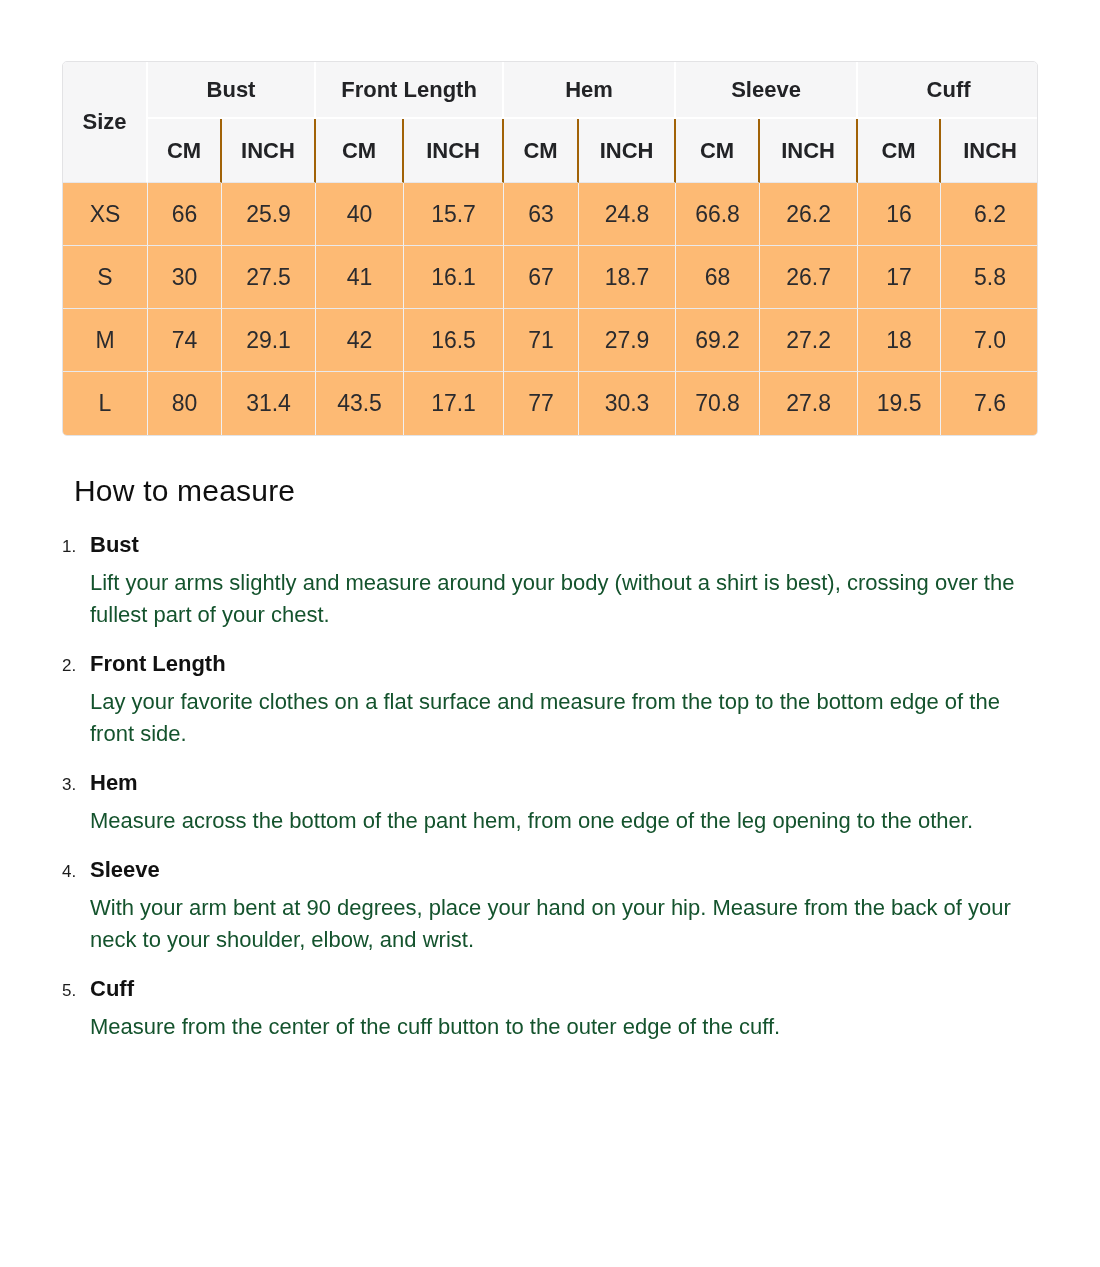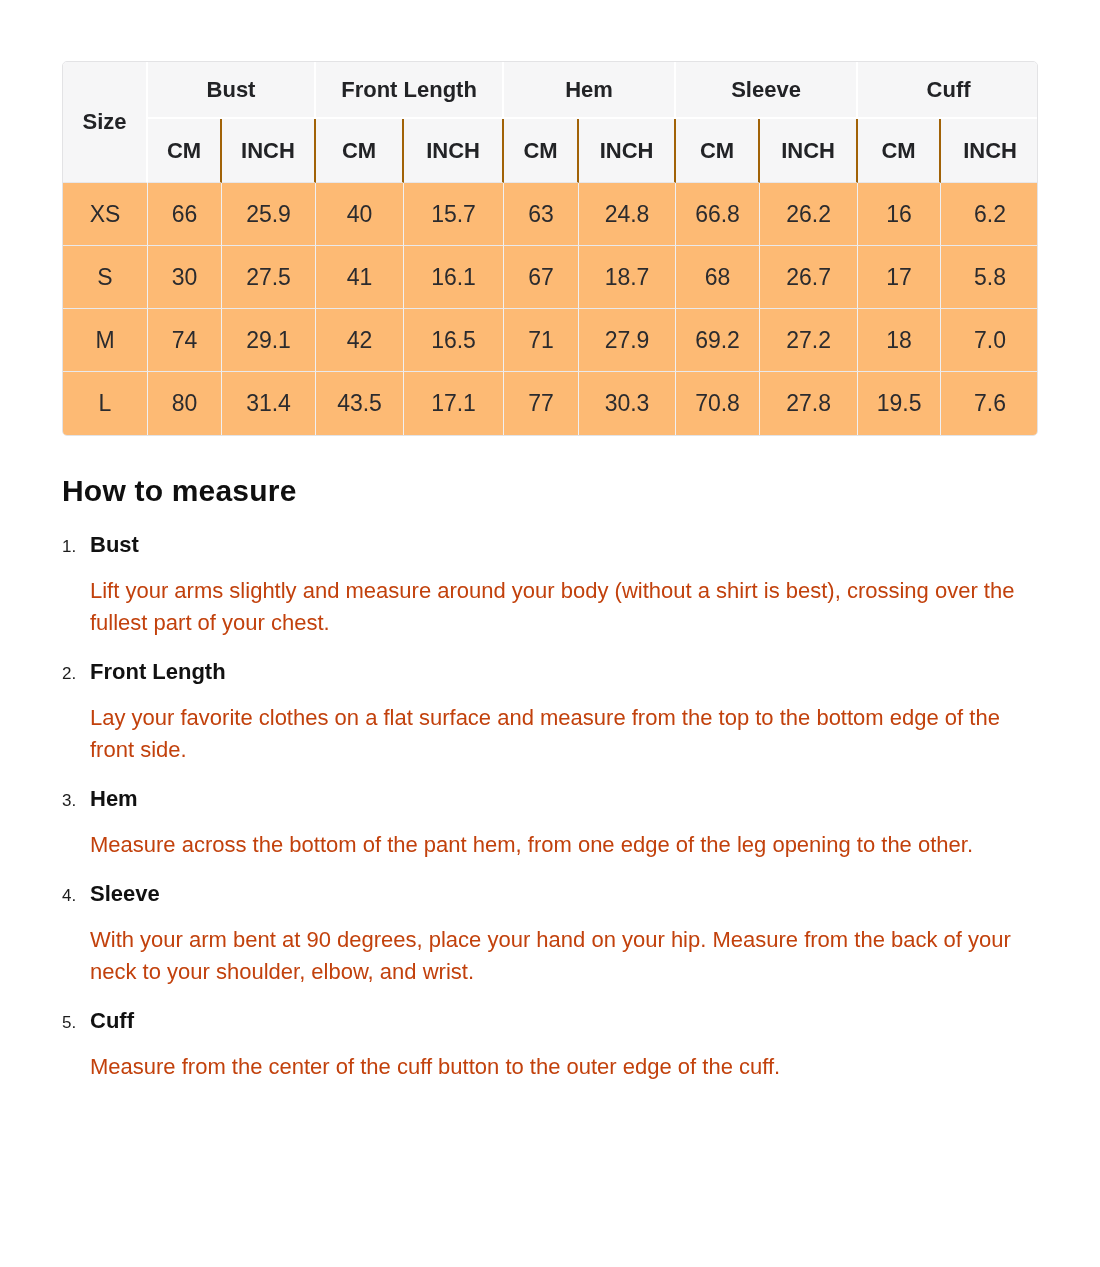--- a/index.html
+++ b/index.html
@@ -57,24 +57,24 @@
     color: #2b2b2e;
     background: #fdba74;
     border-right: 1px solid #f0f0f2;
     border-bottom: 1px solid #e9e9eb;
   }
   table.size-chart td:last-child { border-right: none; }
   table.size-chart tbody tr:last-child td { border-bottom: none; }
 
   
   h2.htm-heading {
-    margin: 37px 0 21px 0;
+    margin: 37px 0 21px 12px;
     font-size: 30px;
     line-height: 36px;
-    font-weight: bold;
+    font-weight: normal;
     color: #0f0f0f;
     letter-spacing: 0.2px;
   }
   p.htm-intro {
     font-size: 22px;
     line-height: 32px;
     margin-bottom: 38px;
     color: #1c1c1c;
     max-width: 976px;
   }
@@ -92,24 +92,24 @@
     text-align: left;
   }
   .step-title {
     font-size: 22px;
     line-height: 30px;
     font-weight: bold;
     color: #111111;
   }
   .step-desc {
     margin-left: 28px;
-    margin-top: 15px;
+    margin-top: 7px;
     font-size: 22px;
     line-height: 32px;
-    color: #c2410c;
+    color: #14532d;
     max-width: 948px;
   }
 </style>
 </head>
 <body>
 
 <div class="page">
 
   <div class="table-wrap">
     <table class="size-chart">

